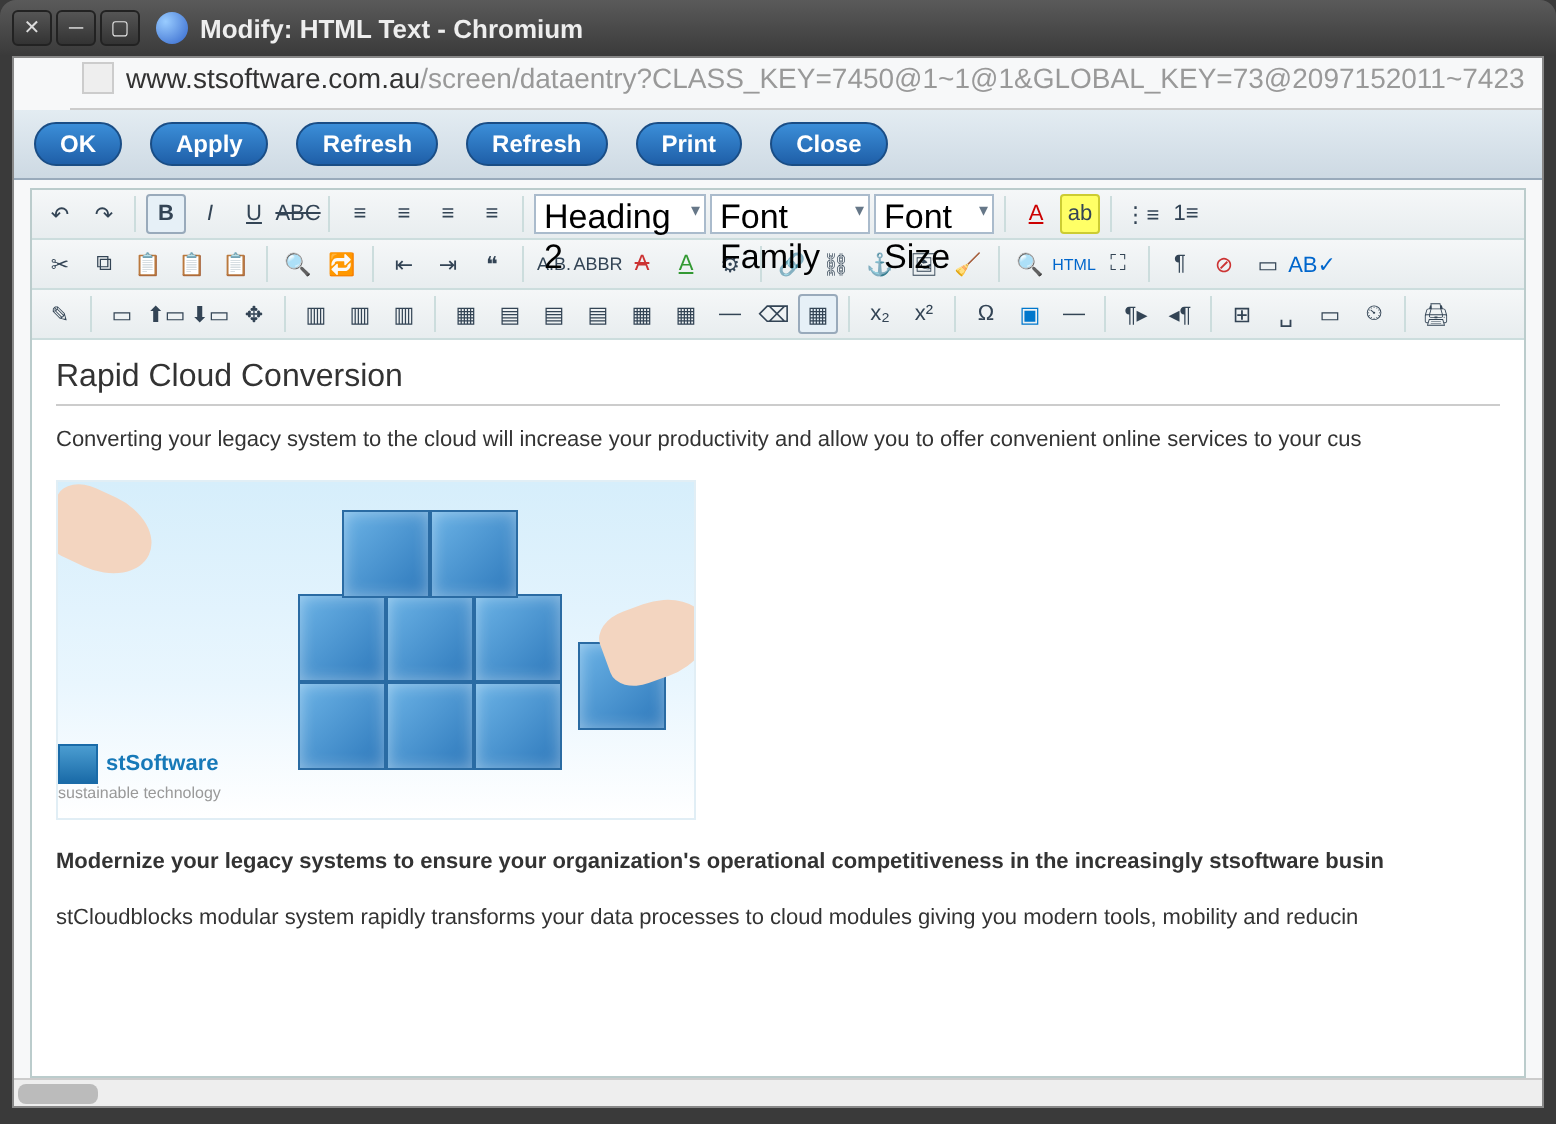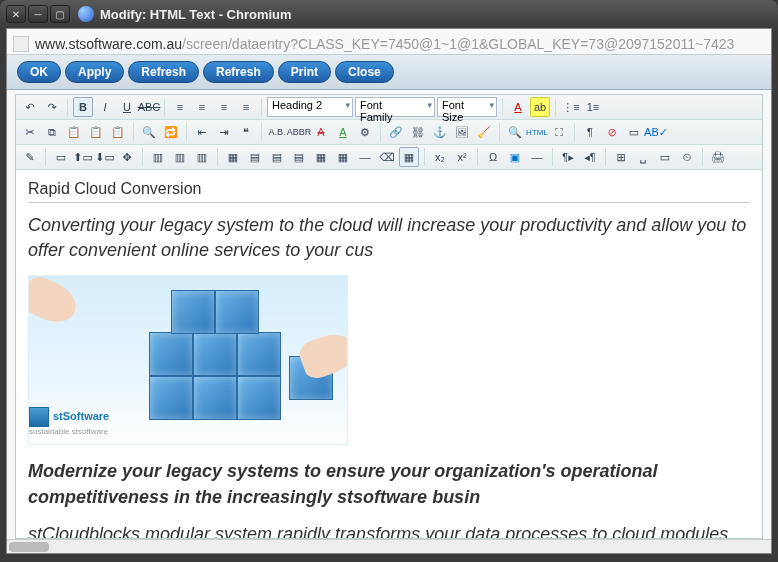--- a/index.html
+++ b/index.html
@@ -3,40 +3,40 @@
 <meta charset="utf-8">
 <style>
 * { box-sizing: border-box; margin: 0; padding: 0; }
 body { font-family: Arial, sans-serif; font-size: 12px; background: #3a3a3a; width: 778px; height: 562px; overflow: hidden; }
 .window { background: #3a3a3a; border-radius: 8px 8px 0 0; }
 .titlebar { height: 28px; display: flex; align-items: center; padding: 0 6px; background: linear-gradient(#5a5a5a,#3a3a3a); border-radius: 8px 8px 0 0; }
 .win-btn { width: 20px; height: 18px; margin-right: 2px; background: linear-gradient(#555,#333); border: 1px solid #222; border-radius: 3px; display: flex; align-items: center; justify-content: center; color: #ddd; font-size: 10px; cursor: pointer; }
 .title-icon { width: 16px; height: 16px; margin: 0 6px; border-radius: 50%; background: radial-gradient(circle at 30% 30%, #9cf, #36c); }
 .title-text { color: #eee; font-size: 13px; font-weight: bold; }
 .chrome { background: #f7f8f9; border: 1px solid #888; margin: 0 6px 6px; height: 526px; display: flex; flex-direction: column; }
-.urlbar { height: 26px; display: flex; align-items: flex-end; padding: 2px 6px; border-bottom: 1px solid #ccc; }
+.urlbar { height: 26px; display: flex; align-items: flex-start; padding: 2px 6px; border-bottom: 1px solid #ccc; margin-left: 28px; }
 .page-icon { width: 16px; height: 16px; background: #eee; border: 1px solid #ccc; margin-right: 6px; }
 .url { font-size: 14px; color: #333; white-space: nowrap; overflow: hidden; }
 .url .gray { color: #999; }
-.toolbar-main { background: linear-gradient(#e3ecf2,#cdd9e3); padding: 6px 10px; display: flex; gap: 4px; border-bottom: 1px solid #9ab; }
+.toolbar-main { background: linear-gradient(#e3ecf2,#cdd9e3); padding: 6px 10px; display: flex; gap: 14px; border-bottom: 1px solid #9ab; }
 .pill { background: linear-gradient(#3b8ed8,#1f5fa8); color: #fff; border: 1px solid #1a4d85; border-radius: 12px; padding: 3px 12px; font-size: 12px; font-weight: bold; cursor: pointer; }
 .tabs { display: flex; padding: 6px 8px 0; background: #fff; border-bottom: 1px solid #aaa; }
 .tab { padding: 5px 14px; border: 1px solid #aaa; border-bottom: none; background: linear-gradient(#f0f0f0,#dcdcdc); font-size: 12px; font-weight: bold; color: #333; margin-right: 2px; border-radius: 3px 3px 0 0; cursor: pointer; }
 .tab.active { background: #fff; position: relative; top: 1px; }
 .editor { border: 1px solid #bcc; margin: 4px 8px 0; flex: 1; display: flex; flex-direction: column; overflow: hidden; }
 .edbar { display: flex; flex-wrap: wrap; align-items: center; padding: 2px 4px; border-bottom: 1px solid #cdd; background: linear-gradient(#f5f7f8,#e8edef); gap: 2px; }
 .edsep { width: 1px; height: 18px; background: #cdd; margin: 0 3px; }
 .edbtn { width: 20px; height: 20px; display: flex; align-items: center; justify-content: center; font-size: 11px; color: #345; cursor: pointer; border-radius: 2px; }
 .edbtn.on { border: 1px solid #9ab; background: #e6f0f7; }
-.edsel { height: 20px; font-size: 11px; border: 1px solid #abc; padding: 1px 20px 1px 4px; background: #fff; cursor: pointer; position: relative; }
+.edsel { height: 20px; font-size: 17px; border: 1px solid #abc; padding: 1px 20px 1px 4px; background: #fff; cursor: pointer; position: relative; }
 .edsel::after { content: "▾"; position: absolute; right: 2px; top: 2px; color: #678; font-size: 9px; }
 .content { flex: 1; padding: 10px 12px; overflow: auto; background: #fff; color: #333; font-size: 13px; }
 .content h2 { font-size: 16px; font-weight: normal; margin-bottom: 4px; }
 .content hr { border: none; border-top: 1px solid #ccc; margin: 4px 0 10px; }
-.content p { margin-bottom: 12px; font-size: 18px; line-height: 1.4; font-style: italic; }
+.content p { margin-bottom: 12px; font-size: 11px; line-height: 1.4; }
 .figure { width: 320px; height: 170px; position: relative; background: linear-gradient(to bottom, #d6eefb 0%, #e9f6fe 60%, #fff 100%); border: 1px solid #e1eef5; margin-bottom: 14px; overflow: hidden; }
 .cubegrid { position: absolute; left: 120px; top: 20px; width: 170px; height: 140px; }
 .cube { position: absolute; width: 44px; height: 44px; background: linear-gradient(135deg,#6cb3e6,#2d78bb); border: 1px solid #2a6ba3; box-shadow: inset 0 0 8px rgba(255,255,255,.4); }
 .hand { position: absolute; width: 54px; height: 38px; background: #f3d5c0; border-radius: 30% 50% 50% 30%; }
 .logo { position: absolute; left: 0; bottom: 8px; font-size: 11px; color: #1779b8; }
 .logo .sq { display: inline-block; width: 20px; height: 20px; background: linear-gradient(#4b9dd1,#1a6ba8); margin-right: 4px; vertical-align: middle; border: 1px solid #1a6ba8; }
 .logo small { display: block; color: #999; font-size: 8px; }
 .sb { height: 14px; background: #eee; border-top: 1px solid #ccc; display: flex; justify-content: space-between; }
 .sb-thumb { width: 40px; height: 10px; background: #bbb; border-radius: 4px; margin: 2px; }
 .bold { font-weight: bold; }
@@ -187,21 +187,21 @@
             <div class="cube" style="left:44px;top:36px"></div>
             <div class="cube" style="left:88px;top:36px"></div>
             <div class="cube" style="left:22px;top:-6px"></div>
             <div class="cube" style="left:66px;top:-6px"></div>
             <div class="cube" style="left:140px;top:60px"></div>
           </div>
           <div class="hand" style="left:-6px;top:6px;transform:rotate(25deg)"></div>
           <div class="hand" style="right:-8px;top:60px;transform:rotate(-20deg)"></div>
           <div class="logo">
             <span class="sq"></span><span class="bold">stSoftware</span>
-            <small>sustainable stsoftware</small>
+            <small>sustainable technology</small>
           </div>
         </div>
         <p class="bold">Modernize your legacy systems to ensure your organization's operational competitiveness in the increasingly stsoftware busin</p>
         <p>stCloudblocks modular system rapidly transforms your data processes to cloud modules giving you modern tools, mobility and reducin</p>
       </div>
     </div>
 
     <div class="sb">
       <div class="sb-thumb"></div>
       <div style="width:14px"></div>

